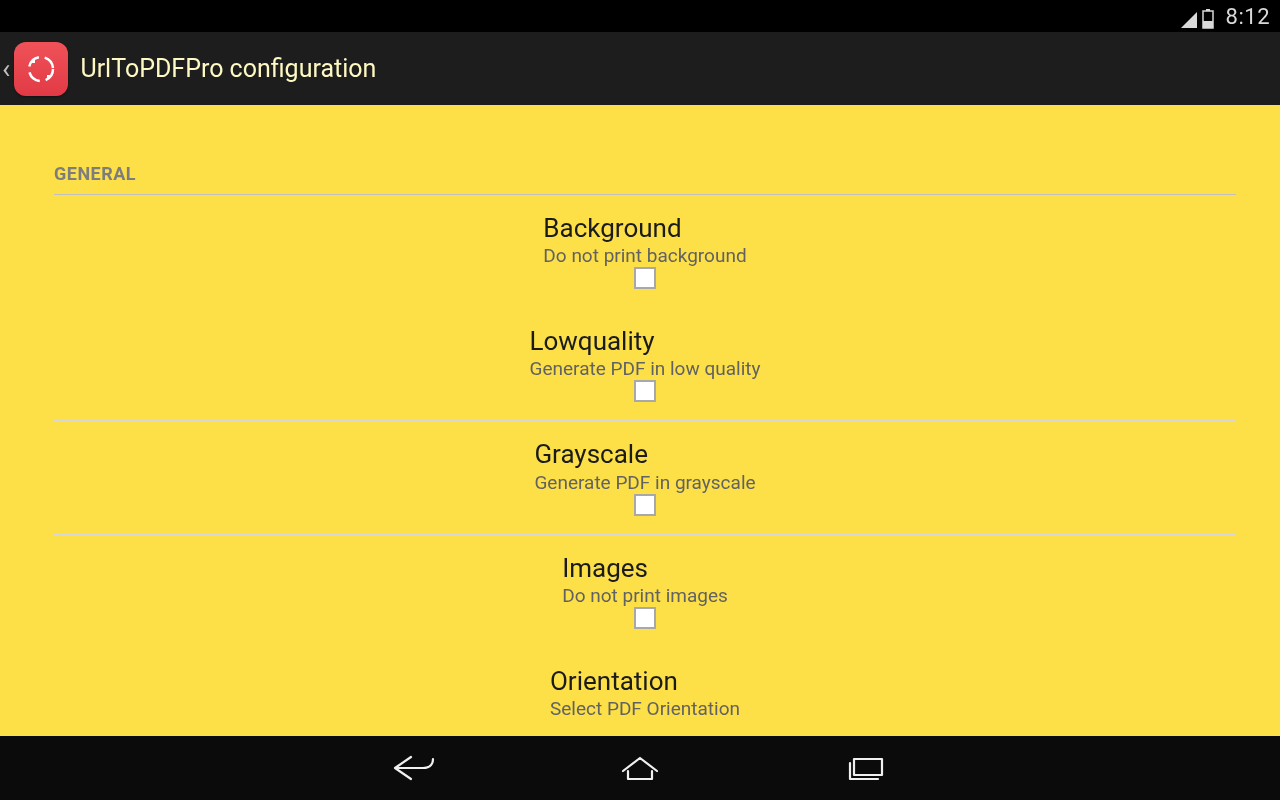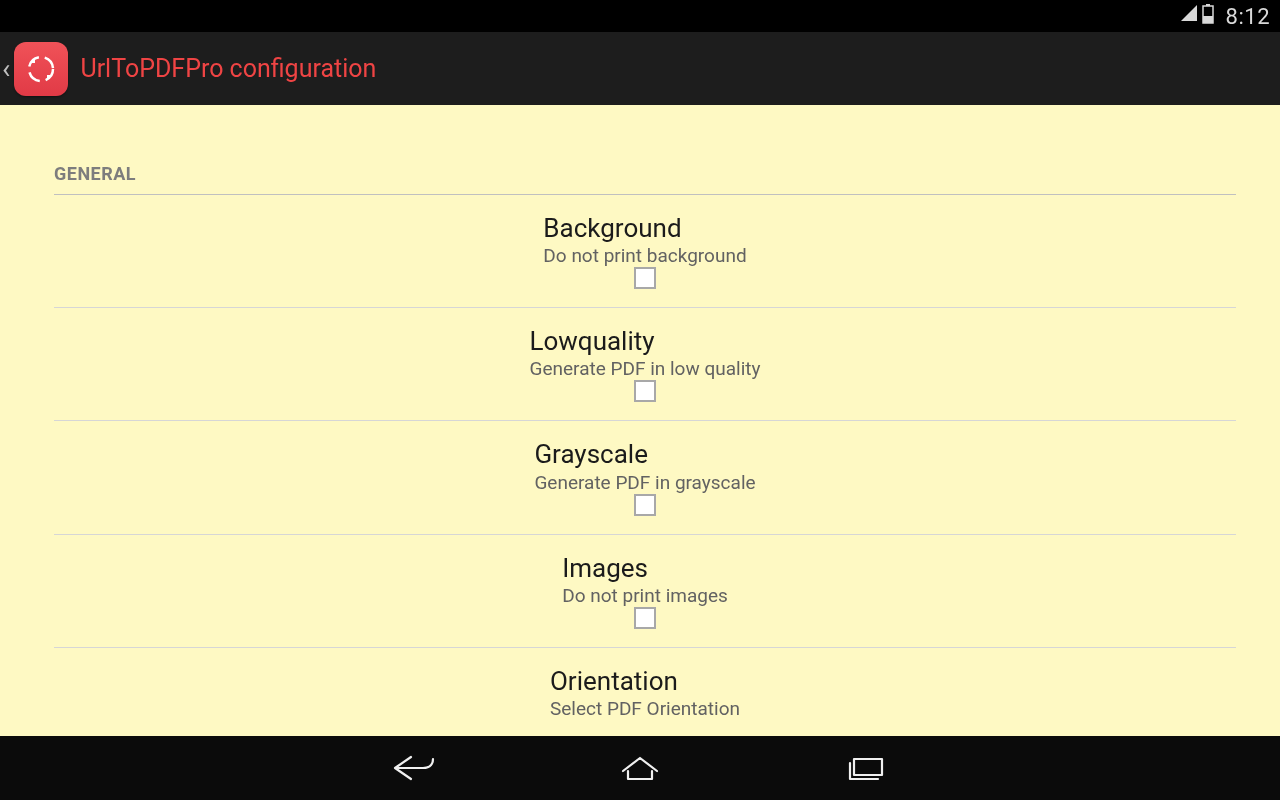--- a/index.html
+++ b/index.html
@@ -10,21 +10,21 @@
     height: 32px;
     background: #000;
     color: #d9d9d9;
     display: flex;
     justify-content: flex-end;
     align-items: center;
     padding: 0 10px 0 0;
     font-size: 20px;
     letter-spacing: 0.5px;
   }
-  .status-bar .icons { display: flex; align-items: flex-start; gap: 4px; }
+  .status-bar .icons { display: flex; align-items: flex-end; gap: 4px; }
   .status-bar .clock { margin-left: 8px; font-size: 22px; font-weight: 400; }
   .sb-svg { display:block; }
 
   
   .action-bar {
     height: 73px;
     background: #1d1d1d;
     display: flex;
     align-items: center;
     color: #fff;
@@ -38,27 +38,27 @@
   }
   .app-icon {
     width: 54px; height: 54px;
     border-radius: 12px;
     background: linear-gradient(180deg, #f05258 0%, #e13a46 100%);
     margin-right: 12px;
     display: flex; align-items: center; justify-content: center;
     box-shadow: 0 1px 2px rgba(0,0,0,0.4);
   }
   .app-icon svg { display:block; }
-  .action-bar .title { font-size: 25px; font-weight: 400; color: #ef4444; }
+  .action-bar .title { font-size: 25px; font-weight: 400; color: #fef9c3; }
 
   
   .content {
     height: calc(800px - 32px - 73px - 64px);
     overflow: hidden;
-    background: #fef9c3;
+    background: #fde047;
     padding: 0 44px 0 54px;
   }
   .section-header {
     font-size: 18px;
     color: #7d7d7d;
     letter-spacing: 0.5px;
     font-weight: 700;
     padding-top: 58px;
     padding-bottom: 10px;
     border-bottom: 1px solid #c0c0c0;

